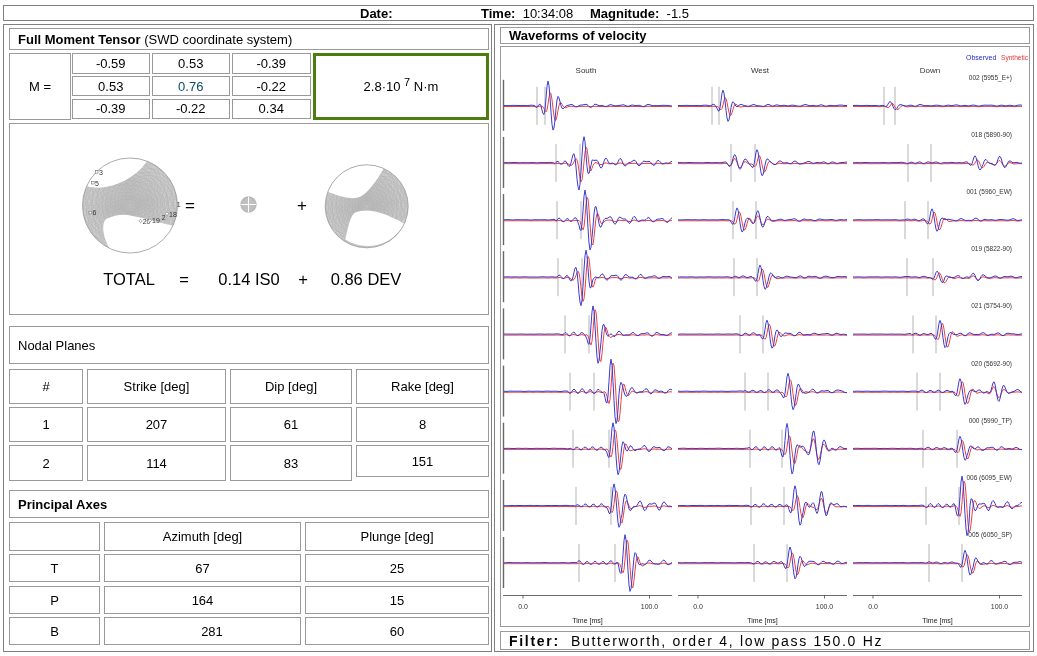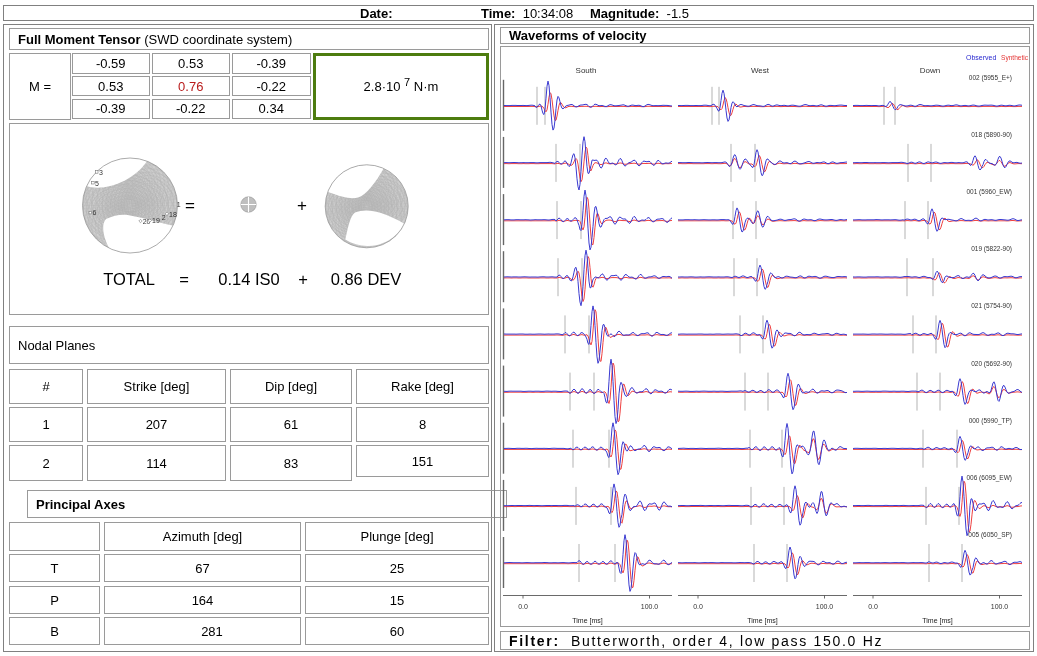--- a/index.html
+++ b/index.html
@@ -10,21 +10,21 @@
 <div style="position:absolute;left:590px;top:6px;font-size:13px;font-weight:normal;color:#000;white-space:nowrap;"><b>Magnitude:</b>&nbsp; -1.5</div>
 <div style="position:absolute;left:3px;top:24px;width:489px;height:628px;border:1px solid #808080;"></div>
 <div style="position:absolute;left:9px;top:28px;width:480px;height:22px;border:1px solid #9a9a9a;display:flex;align-items:center;font-size:13px;">
     <span style="margin-left:8px;"><b>Full Moment Tensor</b> (SWD coordinate system)</span>
   </div>
 <div style="position:absolute;left:9px;top:53px;width:62px;height:67px;border:1px solid #9a9a9a;display:flex;align-items:center;justify-content:center;font-size:13px;font-weight:normal;color:#000;">M =</div>
 <div style="position:absolute;left:72px;top:53.0px;width:77.5px;height:20.5px;border:1px solid #9a9a9a;display:flex;align-items:center;justify-content:center;font-size:13px;font-weight:normal;color:#000;">-0.59</div>
 <div style="position:absolute;left:152px;top:53.0px;width:77.5px;height:20.5px;border:1px solid #9a9a9a;display:flex;align-items:center;justify-content:center;font-size:13px;font-weight:normal;color:#000;">0.53</div>
 <div style="position:absolute;left:232px;top:53.0px;width:78.5px;height:20.5px;border:1px solid #9a9a9a;display:flex;align-items:center;justify-content:center;font-size:13px;font-weight:normal;color:#000;">-0.39</div>
 <div style="position:absolute;left:72px;top:75.8px;width:77.5px;height:20.5px;border:1px solid #9a9a9a;display:flex;align-items:center;justify-content:center;font-size:13px;font-weight:normal;color:#000;">0.53</div>
-<div style="position:absolute;left:152px;top:75.8px;width:77.5px;height:20.5px;border:1px solid #9a9a9a;display:flex;align-items:center;justify-content:center;font-size:13px;font-weight:normal;color:#b91c1c;">0.76</div>
+<div style="position:absolute;left:152px;top:75.8px;width:77.5px;height:20.5px;border:1px solid #9a9a9a;display:flex;align-items:center;justify-content:center;font-size:13px;font-weight:normal;color:#0c4a6e;">0.76</div>
 <div style="position:absolute;left:232px;top:75.8px;width:78.5px;height:20.5px;border:1px solid #9a9a9a;display:flex;align-items:center;justify-content:center;font-size:13px;font-weight:normal;color:#000;">-0.22</div>
 <div style="position:absolute;left:72px;top:98.6px;width:77.5px;height:20.5px;border:1px solid #9a9a9a;display:flex;align-items:center;justify-content:center;font-size:13px;font-weight:normal;color:#000;">-0.39</div>
 <div style="position:absolute;left:152px;top:98.6px;width:77.5px;height:20.5px;border:1px solid #9a9a9a;display:flex;align-items:center;justify-content:center;font-size:13px;font-weight:normal;color:#000;">-0.22</div>
 <div style="position:absolute;left:232px;top:98.6px;width:78.5px;height:20.5px;border:1px solid #9a9a9a;display:flex;align-items:center;justify-content:center;font-size:13px;font-weight:normal;color:#000;">0.34</div>
 <div style="position:absolute;left:313px;top:53px;width:176px;height:67px;border:3px solid #4d7c0f;display:flex;align-items:center;justify-content:center;font-size:13px;font-weight:normal;color:#000;">2.8·10&nbsp;<span style="font-size:11px;position:relative;top:-5px;">7</span>&nbsp;N·m</div>
 <div style="position:absolute;left:9px;top:123px;width:480px;height:192px;border:1px solid #9a9a9a;"></div>
 <svg style="position:absolute;left:10px;top:124px;" width="478" height="190" viewBox="0 0 478 190">
     <defs>
       <clipPath id="cb1">
         <circle cx="120.0" cy="81.5" r="47.5"></circle>
@@ -501,21 +501,21 @@
 <div style="position:absolute;left:230px;top:369px;width:122px;height:35px;border:1px solid #9a9a9a;display:flex;align-items:center;justify-content:center;font-size:13px;font-weight:normal;color:#000;">Dip [deg]</div>
 <div style="position:absolute;left:356px;top:369px;width:133px;height:35px;border:1px solid #9a9a9a;display:flex;align-items:center;justify-content:center;font-size:13px;font-weight:normal;color:#000;">Rake [deg]</div>
 <div style="position:absolute;left:9px;top:407px;width:74px;height:35px;border:1px solid #9a9a9a;display:flex;align-items:center;justify-content:center;font-size:13px;font-weight:normal;color:#000;">1</div>
 <div style="position:absolute;left:87px;top:407px;width:139px;height:35px;border:1px solid #9a9a9a;display:flex;align-items:center;justify-content:center;font-size:13px;font-weight:normal;color:#000;">207</div>
 <div style="position:absolute;left:230px;top:407px;width:122px;height:35px;border:1px solid #9a9a9a;display:flex;align-items:center;justify-content:center;font-size:13px;font-weight:normal;color:#000;">61</div>
 <div style="position:absolute;left:356px;top:407px;width:133px;height:35px;border:1px solid #9a9a9a;display:flex;align-items:center;justify-content:center;font-size:13px;font-weight:normal;color:#000;">8</div>
 <div style="position:absolute;left:9px;top:445px;width:74px;height:36px;border:1px solid #9a9a9a;display:flex;align-items:center;justify-content:center;font-size:13px;font-weight:normal;color:#000;">2</div>
 <div style="position:absolute;left:87px;top:445px;width:139px;height:36px;border:1px solid #9a9a9a;display:flex;align-items:center;justify-content:center;font-size:13px;font-weight:normal;color:#000;">114</div>
 <div style="position:absolute;left:230px;top:445px;width:122px;height:36px;border:1px solid #9a9a9a;display:flex;align-items:center;justify-content:center;font-size:13px;font-weight:normal;color:#000;">83</div>
 <div style="position:absolute;left:356px;top:445px;width:133px;height:32px;border:1px solid #9a9a9a;display:flex;align-items:center;justify-content:center;font-size:13px;font-weight:normal;color:#000;">151</div>
-<div style="position:absolute;left:27px;top:490px;width:480px;height:28px;border:1px solid #9a9a9a;display:flex;align-items:center;font-size:13px;font-weight:bold;">
+<div style="position:absolute;left:9px;top:490px;width:480px;height:28px;border:1px solid #9a9a9a;display:flex;align-items:center;font-size:13px;font-weight:bold;">
     <span style="margin-left:8px;">Principal Axes</span>
   </div>
 <div style="position:absolute;left:9px;top:522px;width:91px;height:29px;border:1px solid #9a9a9a;display:flex;align-items:center;justify-content:center;font-size:13px;font-weight:normal;color:#000;"></div>
 <div style="position:absolute;left:104px;top:522px;width:197px;height:29px;border:1px solid #9a9a9a;display:flex;align-items:center;justify-content:center;font-size:13px;font-weight:normal;color:#000;">Azimuth [deg]</div>
 <div style="position:absolute;left:305px;top:522px;width:184px;height:29px;border:1px solid #9a9a9a;display:flex;align-items:center;justify-content:center;font-size:13px;font-weight:normal;color:#000;">Plunge [deg]</div>
 <div style="position:absolute;left:9px;top:554px;width:91px;height:28px;border:1px solid #9a9a9a;display:flex;align-items:center;justify-content:center;font-size:13px;font-weight:normal;color:#000;">T</div>
 <div style="position:absolute;left:104px;top:554px;width:197px;height:28px;border:1px solid #9a9a9a;display:flex;align-items:center;justify-content:center;font-size:13px;font-weight:normal;color:#000;">67</div>
 <div style="position:absolute;left:305px;top:554px;width:184px;height:28px;border:1px solid #9a9a9a;display:flex;align-items:center;justify-content:center;font-size:13px;font-weight:normal;color:#000;">25</div>
 <div style="position:absolute;left:9px;top:586px;width:91px;height:28px;border:1px solid #9a9a9a;display:flex;align-items:center;justify-content:center;font-size:13px;font-weight:normal;color:#000;">P</div>
 <div style="position:absolute;left:104px;top:586px;width:197px;height:28px;border:1px solid #9a9a9a;display:flex;align-items:center;justify-content:center;font-size:13px;font-weight:normal;color:#000;">164</div>

